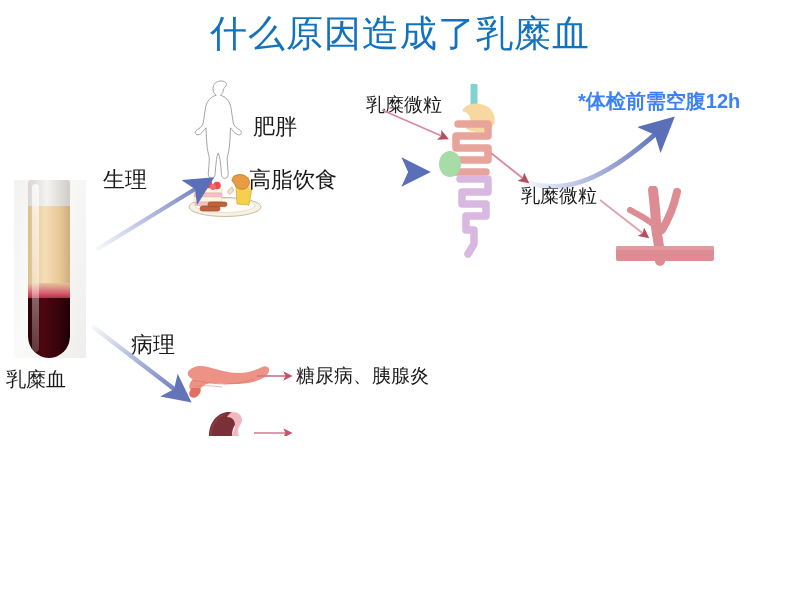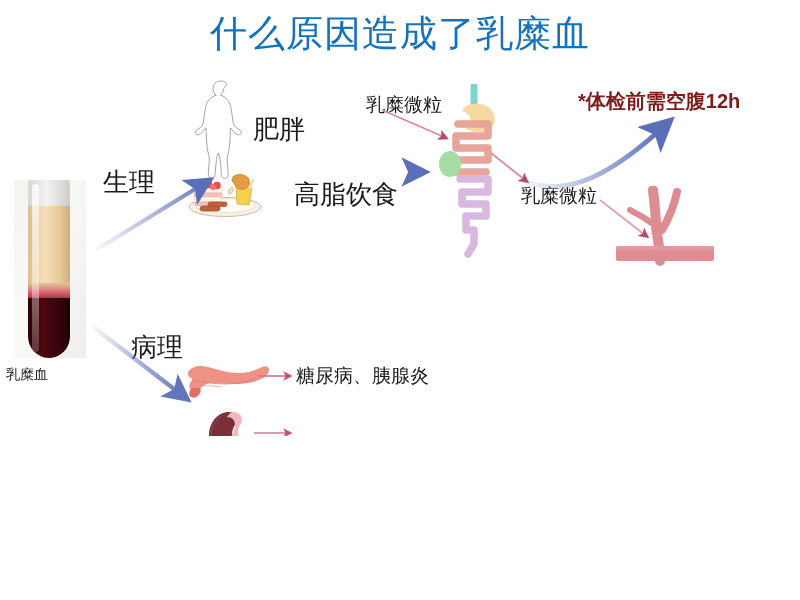--- a/index.html
+++ b/index.html
@@ -27,32 +27,32 @@
     line-height: 1.1;
     color: #1272BE;
     letter-spacing: 1px;
     white-space: nowrap;
   }
 
   
   #fasting-note {
     left: 578px; top: 88px;
     font-size: 20px;
-    color: #7f1d1d;
+    color: #3b82f6;
     white-space: nowrap;
     font-weight: 600;
   }
 
   
   .label {
     color: #1a1a1a;
     white-space: nowrap;
     font-size: 19px;
   }
-  .label-big { font-size: 26px; }
+  .label-big { font-size: 22px; }
 
   
   #tube-photo {
     left: 14px; top: 180px;
     width: 72px; height: 178px;
     background: linear-gradient(105deg,#f2f2f1 0%, #fafaf8 40%, #efeeec 100%);
   }
   #tube-glass {
     position: absolute;
     left: 14px; top: 0;
@@ -81,27 +81,27 @@
     background: linear-gradient(90deg,#2b0206,#4d0710 35%,#3a040b 70%,#1d0104);
   }
   #tube-gloss {
     position: absolute; left: 4px; top: 4px;
     width: 7px; height: 168px;
     border-radius: 4px;
     background: linear-gradient(180deg, rgba(255,255,255,.75), rgba(255,255,255,.2));
   }
   #tube-caption {
     left: 6px; top: 366px;
-    font-size: 14px;
+    font-size: 20px;
   }
 
   
   #label-physio { left: 103px; top: 165px; }
   #label-obesity { left: 253px; top: 112px; }
-  #label-highfat { left: 249px; top: 177px; margin-left: 45px; }
+  #label-highfat { left: 249px; top: 165px; }
   #label-tg { left: 366px; top: 92px; }
   #label-chylo { left: 521px; top: 183px; }
   #label-patho { left: 131px; top: 330px; text-align: center; }
   #label-diabetes { left: 296px; top: 363px; }
   #label-nephro { left: 296px; top: 420px; }
   #label-drug { left: 291px; top: 478px; }
 
   
   #obesity-figure { left: 190px; top: 78px; width: 62px; height: 104px; }
 

